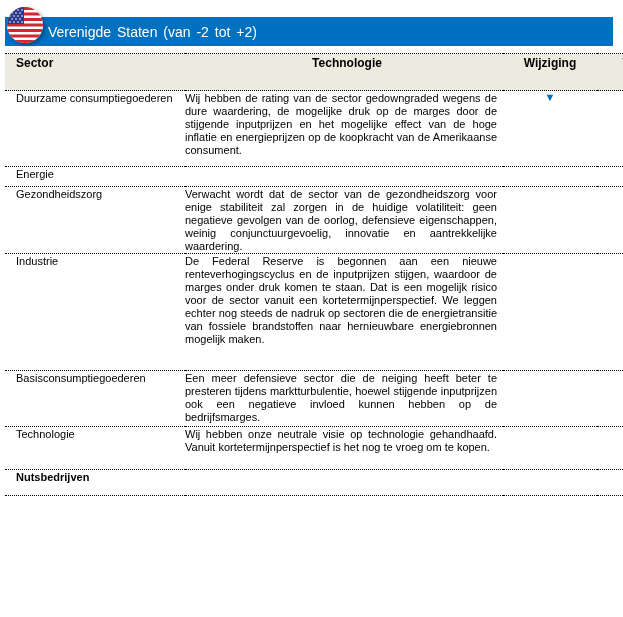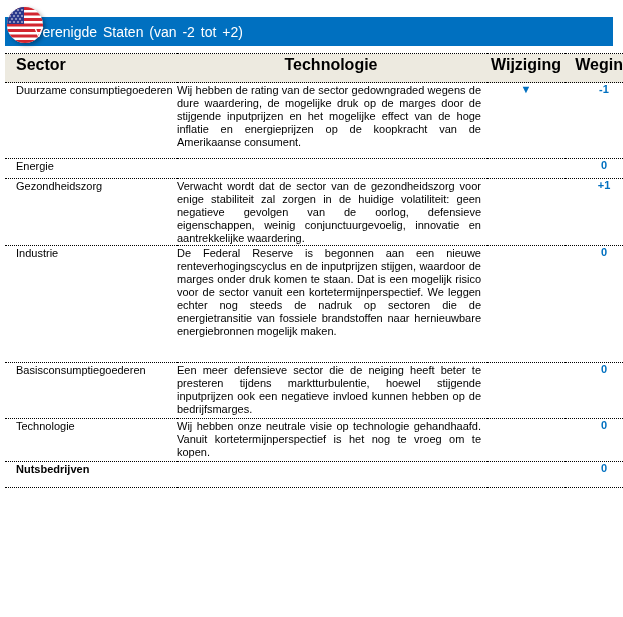--- a/index.html
+++ b/index.html
@@ -1,26 +1,26 @@
 <!DOCTYPE html>
 <html><head>
   <meta charset="utf-8">
   <style>
     html, body { margin: 0; padding: 0; background: #ffffff; }
     body { width: 623px; height: 617px; position: relative; overflow: hidden;
            font-family: "Liberation Sans", sans-serif; color: #000; }
     .banner { position: absolute; left: 5px; top: 17px; width: 608px; height: 29px;
               background: #0070c0; }
-    .banner-title { position: absolute; left: 34px; top: 23px; color: #ffffff;
+    .banner-title { position: absolute; left: 48px; top: 23px; color: #ffffff;
                     font-size: 14px; line-height: 18px; word-spacing: 2px; }
     .flag { position: absolute; left: 7px; top: 7px; width: 36px; height: 36px; border-radius: 50%;
             overflow: hidden; box-shadow: 2px 2px 4px rgba(0,0,0,0.35); }
     .table-wrap { position: absolute; left: 5px; top: 53px; width: 608px; }
     table { border-collapse: collapse; width: 608px; table-layout: fixed; font-size: 11px; }
-    th { background: #edeae0; font-weight: bold; font-size: 16px; height: 22px; padding: 4px;
+    th { background: #edeae0; font-weight: bold; font-size: 12px; height: 22px; padding: 12px;
          border-top: 1px dotted #000; vertical-align: top; padding-top: 2px; }
     td { border-top: 1px dotted #000; vertical-align: top; padding: 0; line-height: 13px; }
     tr.last td { border-bottom: 1px dotted #000; font-weight: bold; }
     .c-sector { width: 157px; padding-left: 11px; text-align: left; }
     th.c-sector { text-align: left; }
     .c-opm { width: 300px; text-align: justify; padding-right: 6px; }
     th.c-opm { text-align: center; }
     .c-wij { width: 70px; text-align: center; }
     .c-weg { width: 70px; text-align: center; }
     td.c-weg { color: #0070c0; font-weight: bold; }

